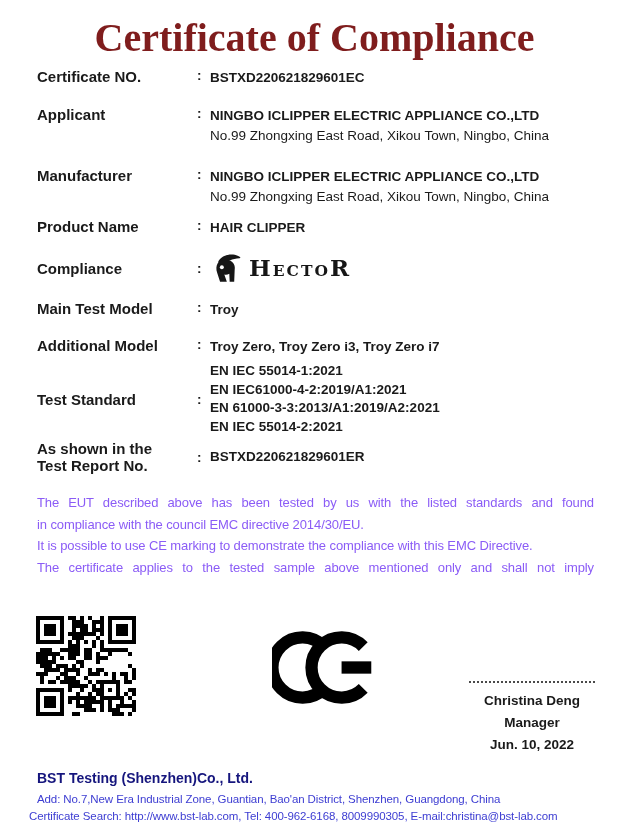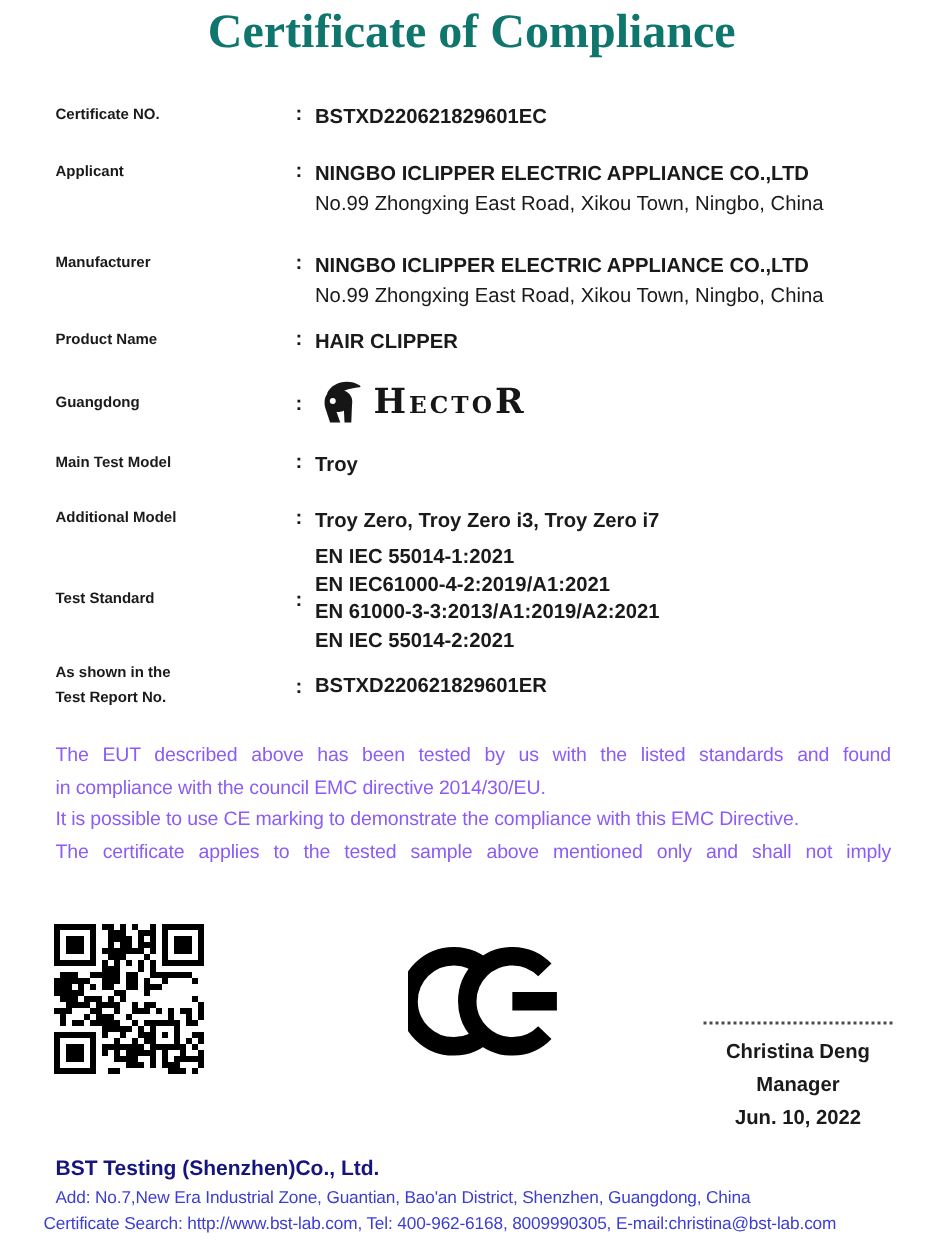--- a/index.html
+++ b/index.html
@@ -1,27 +1,27 @@
 <!DOCTYPE html>
 <html><head>
 <meta charset="utf-8">
 <style>
   html,body{margin:0;padding:0;background:#fff;}
   .page{
     position:relative;width:629px;height:834px;background:#ffffff;overflow:hidden;
     font-family:"Liberation Sans",sans-serif;color:#1a1a1a;
   }
   .title{
-    position:absolute;top:2px;left:0;right:0;margin:0;text-align:center;
-    font-family:"Liberation Serif",serif;font-weight:bold;font-size:32px;color:#0f766e;
+    position:absolute;top:2px;left:0;right:0;margin:12px;text-align:center;
+    font-family:"Liberation Serif",serif;font-weight:bold;font-size:40px;color:#7f1d1d;
   }
   
   .row{position:absolute;left:37px;right:26px;display:flex;align-items:flex-start;}
   .row.center{align-items:center;}
-  .lbl{width:160px;flex-shrink:0;font-weight:bold;font-size:10px;line-height:17px;}
+  .lbl{width:160px;flex-shrink:0;font-weight:bold;font-size:15px;line-height:17px;}
   .colon{width:13px;flex-shrink:0;font-weight:bold;font-size:13.5px;}
   .val{font-size:13.5px;line-height:20px;}
   .bold{font-weight:bold;}
   .std-line{font-weight:bold;font-size:13.5px;line-height:18.5px;}
   #r-cert{top:68px}
   #r-appl{top:106px}
   #r-manu{top:167px}
   #r-prod{top:218px}
   #r-tm{top:248px;height:40px}
   #r-main{top:300px}
@@ -82,21 +82,21 @@
     </div>
   </div>
 
   <div class="row" id="r-prod">
     <div class="lbl">Product Name</div>
     <div class="colon">:</div>
     <div class="val bold">HAIR CLIPPER</div>
   </div>
 
   <div class="row center" id="r-tm">
-    <div class="lbl">Guangdong</div>
+    <div class="lbl">Compliance</div>
     <div class="colon">:</div>
     <div class="val brand">
       <span>
         <svg width="32" height="30" viewBox="0 0 34 31">
           <g fill="#161616">
             <path d="M8.5 9.5 C11.5 2 23 -1.5 31.5 3.6 C32.6 4.3 32.5 5 31.3 5.1 C24 5.8 17.5 8 13.2 12.4 Z"></path>
             <path d="M8.2 10.4 C11.4 6.2 19.6 5.6 23.6 9.2 C26.2 11.5 26.8 14.6 26.2 17.8 L25.7 30 L20.9 30 L20.5 21.6 C18.9 22.6 16.8 22.9 15.2 22.4 L17.9 30 L10.7 30 L7.6 20.6 C6.3 16.9 6.6 12.8 8.2 10.4 Z"></path>
           </g>
           <circle cx="12.6" cy="14.8" r="2.1" fill="#ffffff"></circle>
         </svg>

